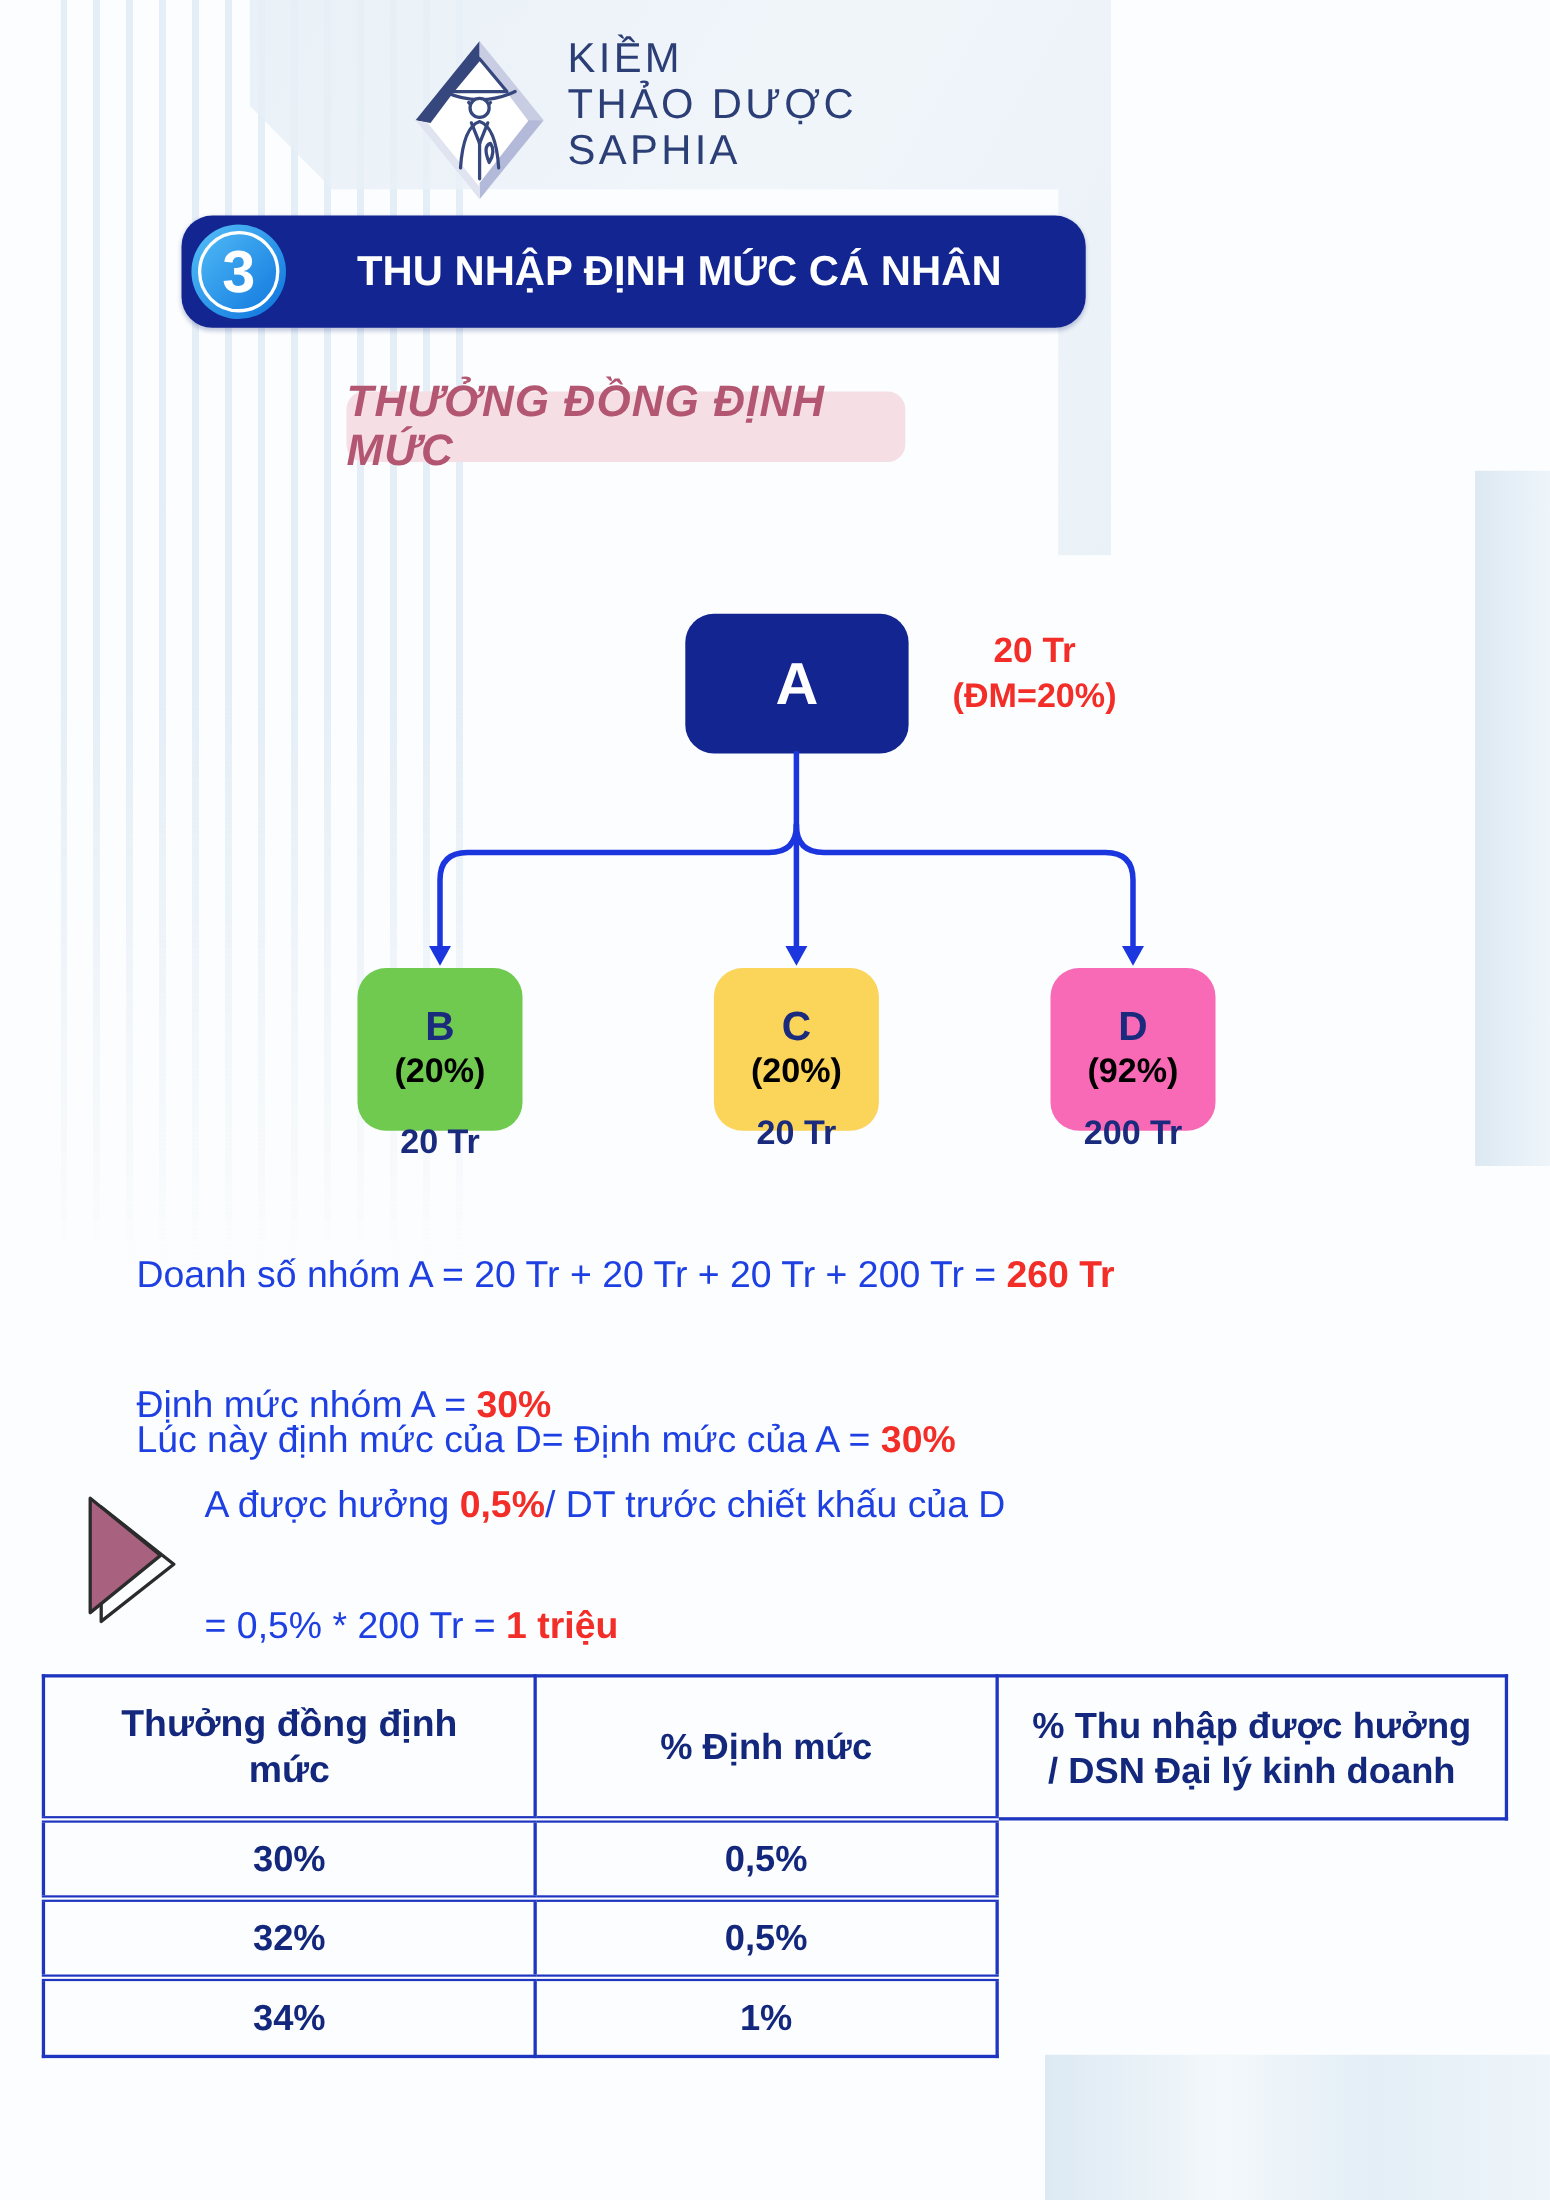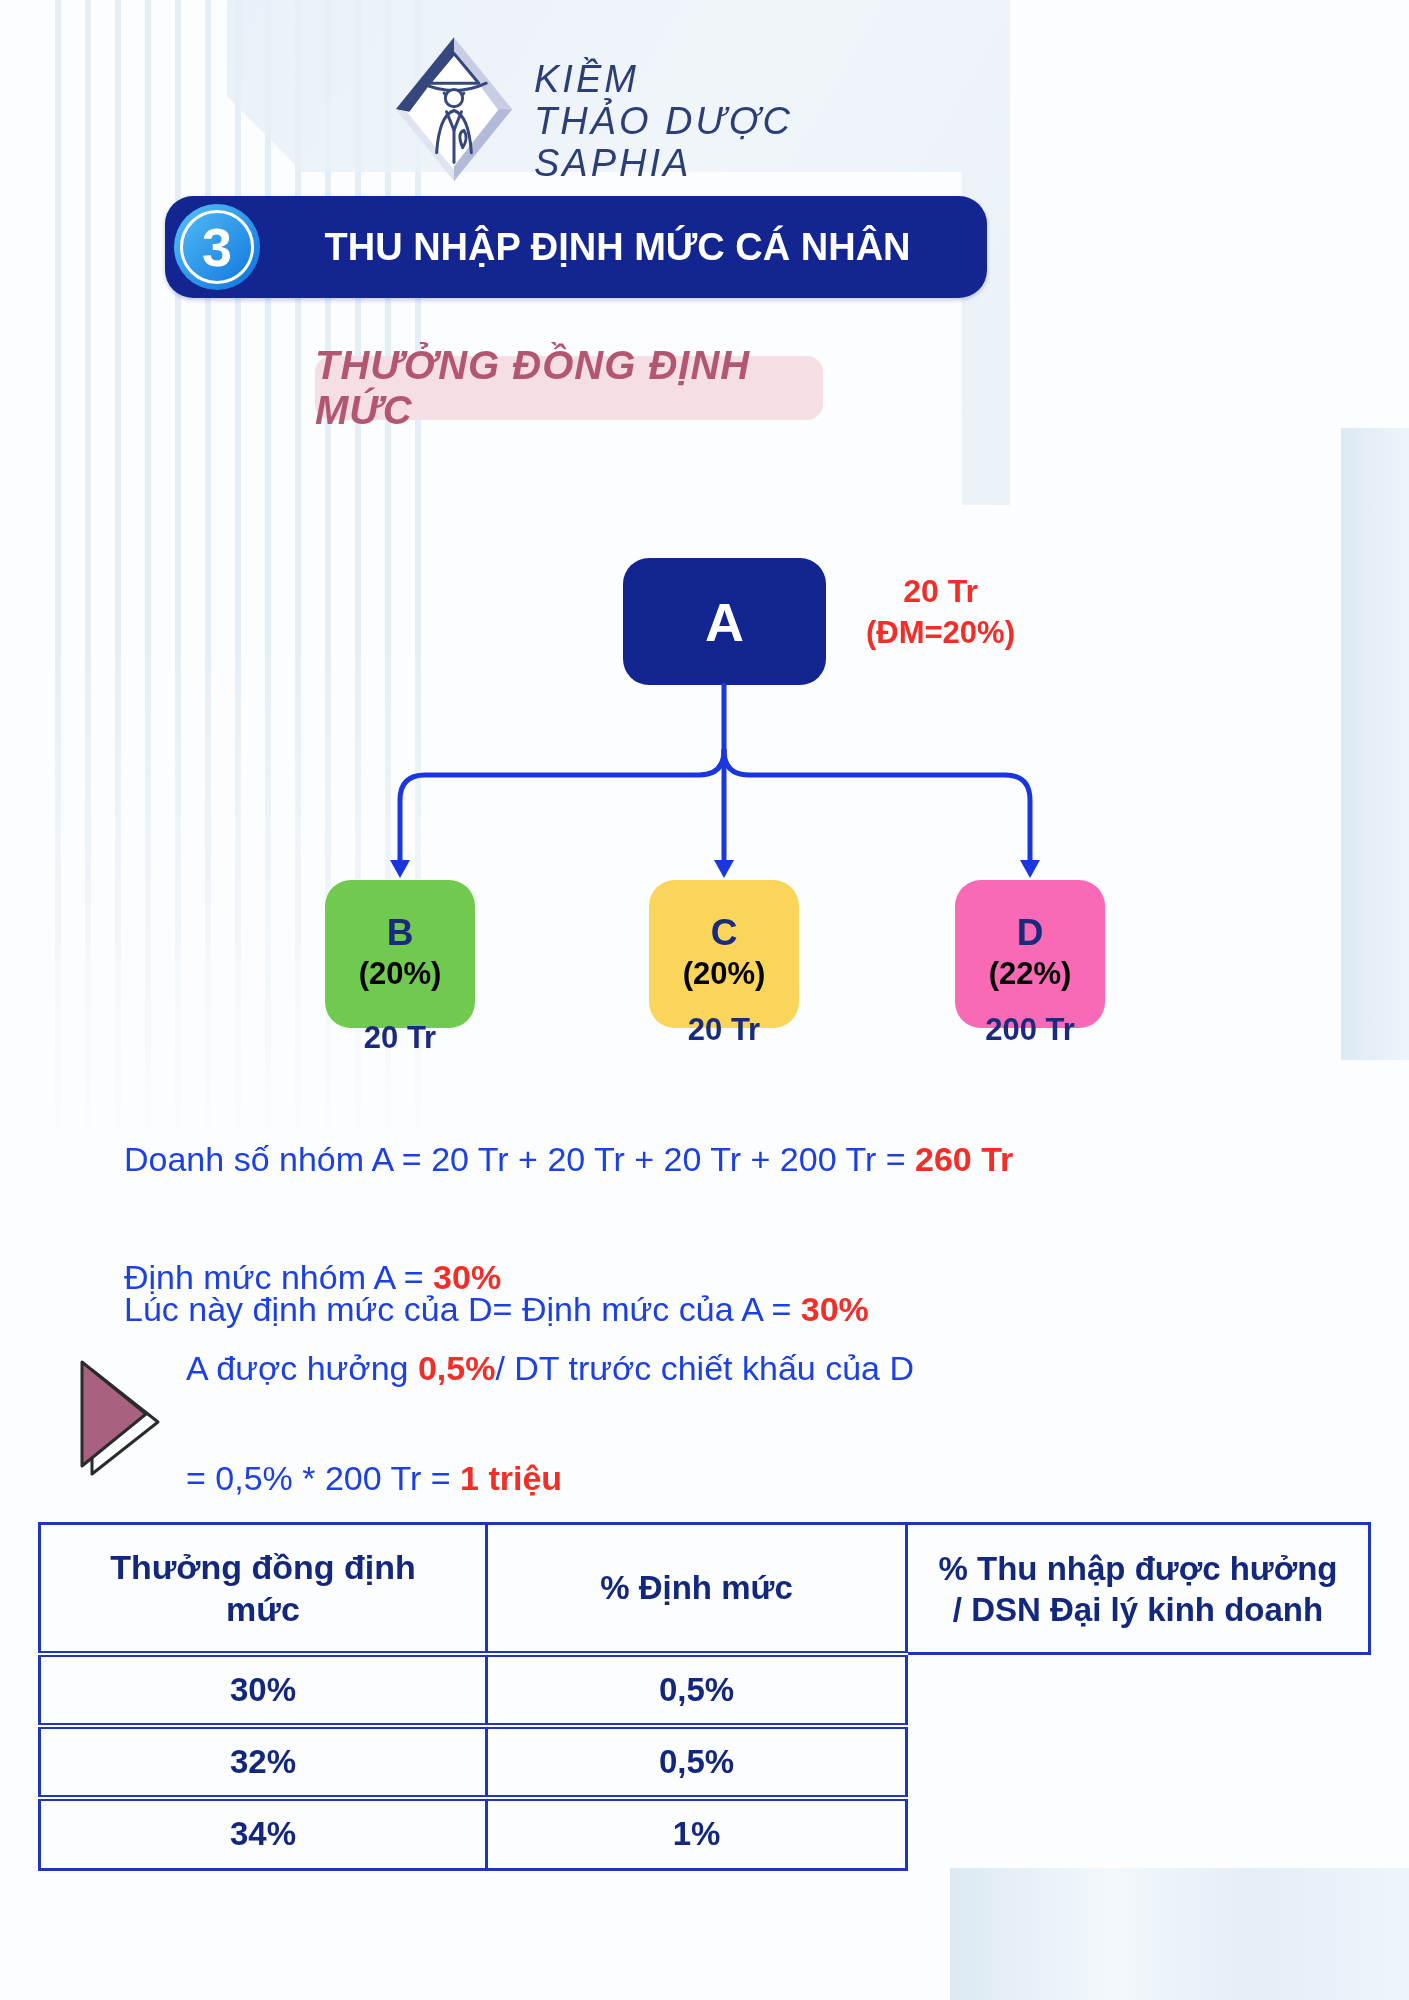--- a/index.html
+++ b/index.html
@@ -27,21 +27,21 @@
   .bg-rightband {
     position:absolute; left:1341px; top:428px; width:68px; height:632px;
     background:linear-gradient(to right,#dce9f3,#eef5fa);
   }
   .bg-bottomright {
     position:absolute; left:950px; top:1868px; width:459px; height:132px;
     background:linear-gradient(90deg,#dce9f3,#f3f8fb 35%,#e3eef6 65%,#eef5fa);
   }
 
   
-  .logo { position:absolute; left:392px; top:32px; display:flex; align-items:flex-end; gap:18px;font-style:italic; }
+  .logo { position:absolute; left:374px; top:32px; display:flex; align-items:flex-start; gap:18px; }
   .logo-icon { width:124px; height:152px; }
   .logo-text { color:#2c3e76; font-size:38px; line-height:42px; letter-spacing:3px; font-weight:500; }
 
   
   .banner {
     position:absolute; left:165px; top:196px; width:822px; height:102px;
     background:#122590; border-radius:28px; display:flex; align-items:center;
     box-shadow:0 2px 4px rgba(20,40,120,.25);
   }
   .num-circle {
@@ -191,21 +191,21 @@
   <div class="cnode cnode-b">
     <span class="ltr">B</span>
     <span class="pct">(20%)</span>
   </div>
   <div class="cnode cnode-c">
     <span class="ltr">C</span>
     <span class="pct">(20%)</span>
   </div>
   <div class="cnode cnode-d">
     <span class="ltr">D</span>
-    <span class="pct">(22%)</span>
+    <span class="pct">(92%)</span>
   </div>
   <div class="cval cval-b">20 Tr</div>
   <div class="cval cval-c">20 Tr</div>
   <div class="cval cval-d">200 Tr</div>
 
   <p class="calc calc-1"><span class="blue">Doanh số nhóm A = 20 Tr + 20 Tr + 20 Tr + 200 Tr = </span><span class="red">260 Tr</span></p>
   <p class="calc calc-2"><span class="blue">Định mức nhóm A = </span><span class="red">30%</span></p>
   <p class="calc calc-3"><span class="blue">Lúc này định mức của D= Định mức của A = </span><span class="red">30%</span></p>
 
   <svg class="note-arrow" viewBox="0 0 100 118">

